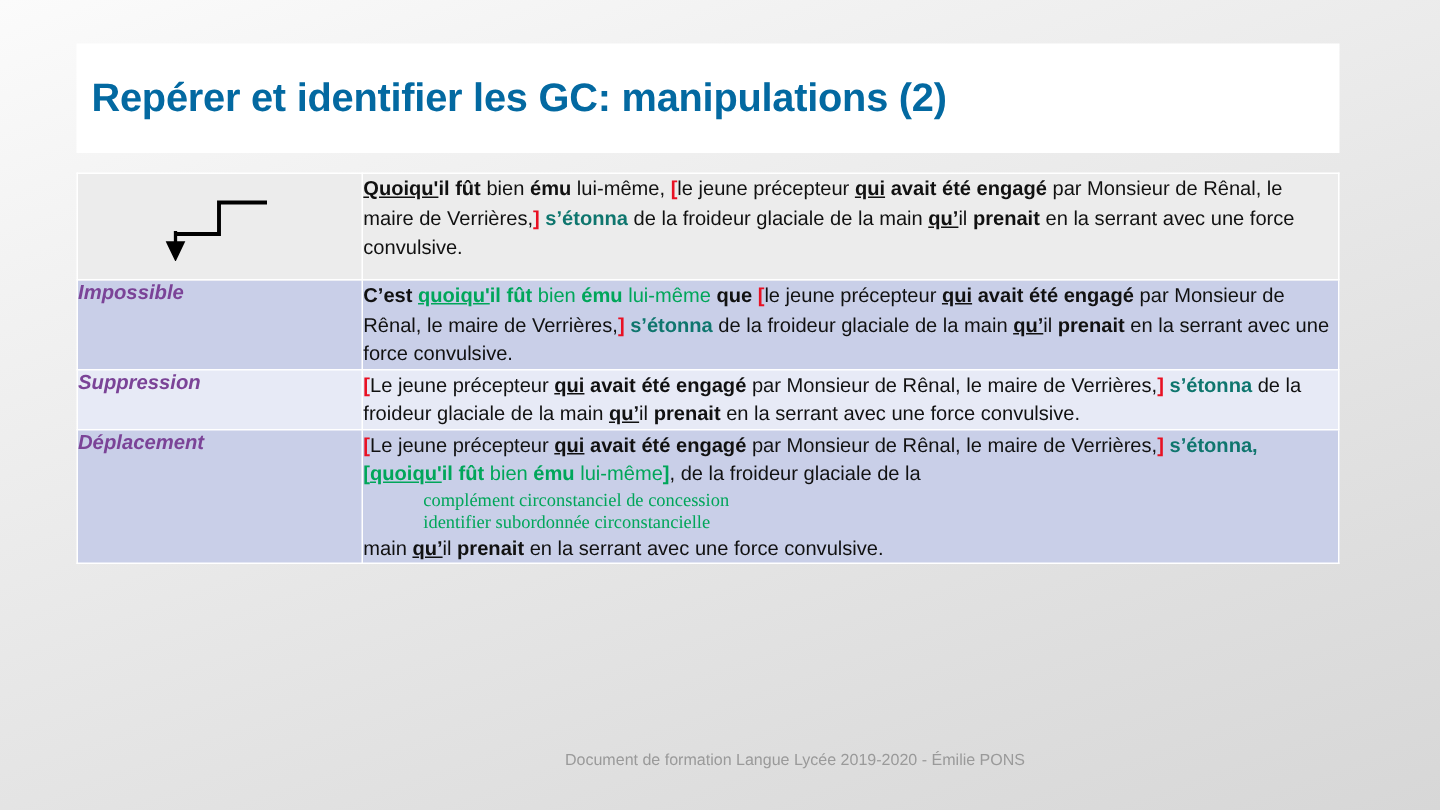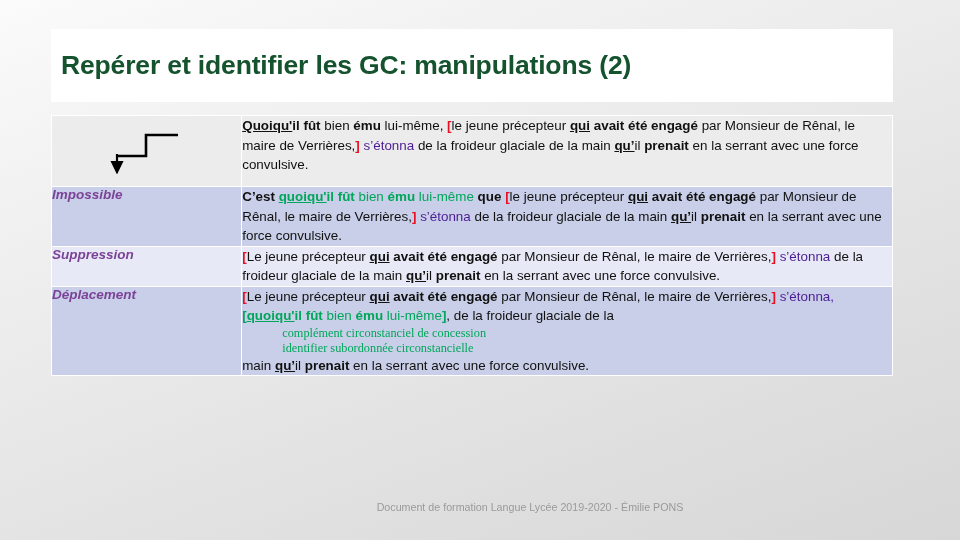--- a/index.html
+++ b/index.html
@@ -20,21 +20,21 @@
     position: absolute;
     left: 51px;
     top: 29px;
     width: 842px;
     height: 73px;
     background: #ffffff;
     display: flex;
     align-items: center;
   }
   #slide-title {
-    color: #14532d;
+    color: #0369a1;
     font-size: 26.5px;
     font-weight: bold;
     letter-spacing: -0.15px;
     padding-left: 10px;
     white-space: nowrap;
   }
 
   
   #manipulation-table {
     position: absolute;
@@ -66,21 +66,21 @@
   .content-cell {
     padding: 9px 14px 12px 8px;
     font-size: 13.4px;
     line-height: 19.5px;
     color: #111111;
   }
 
   
   .b   { font-weight: bold; }
   .bu  { font-weight: bold; text-decoration: underline; }
-  .red { color: #4c1d95; font-weight: normal; }
+  .red { color: #0f766e; font-weight: bold; }
   .red-br { color: #e81123; font-weight: bold; }
   .green { color: #00a65a; }
   .green-b { color: #00a65a; font-weight: bold; }
   .green-bu { color: #00a65a; font-weight: bold; text-decoration: underline; }
   .green-br { color: #00a65a; font-weight: bold; }
 
   
   #arrow-cell-inner {
     position: relative;
     height: 70px;

